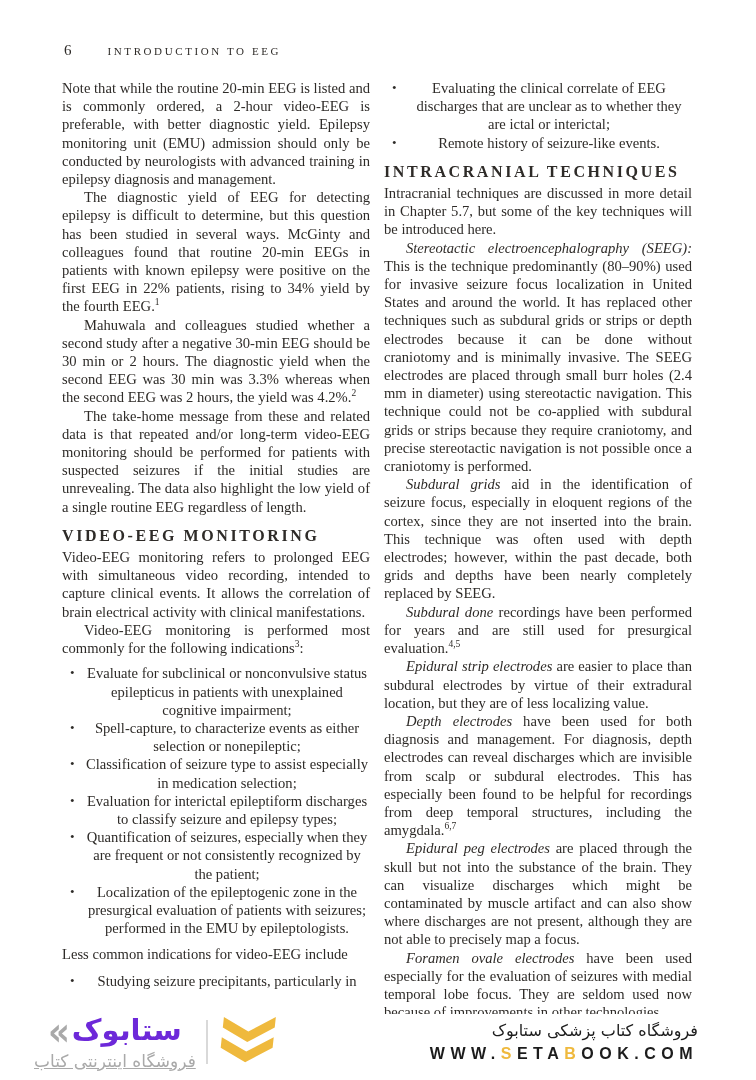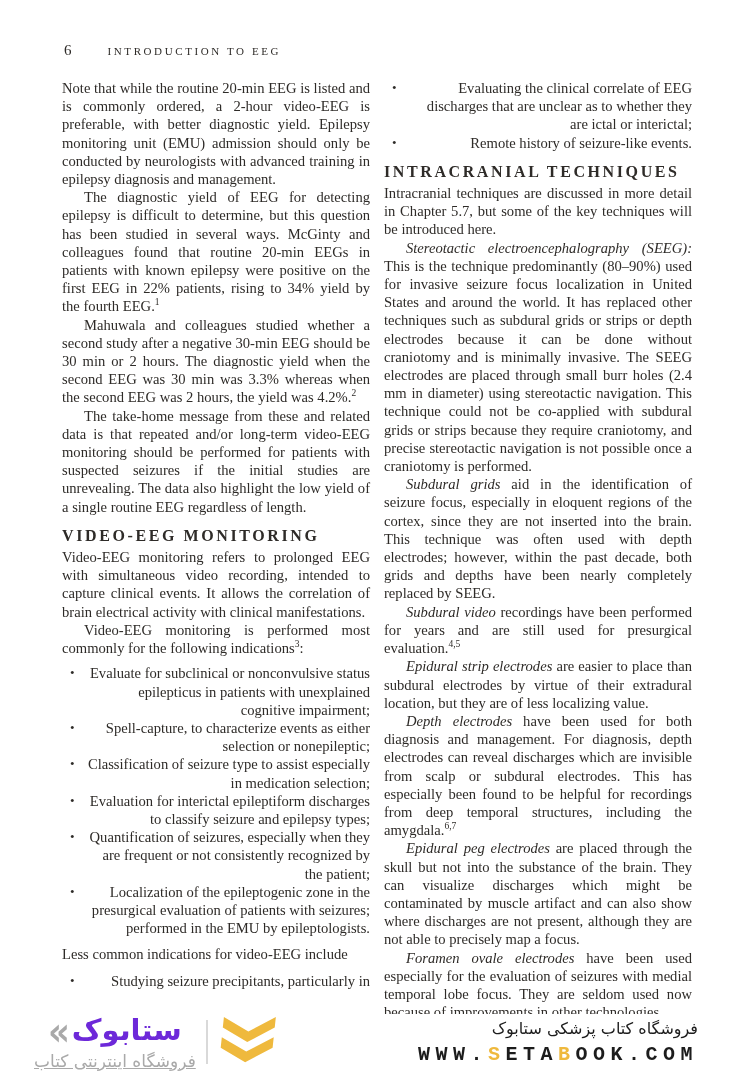--- a/index.html
+++ b/index.html
@@ -47,21 +47,21 @@
     text-align: left;
     white-space: nowrap;
   }
   .lead { font-style: italic; }
   sup.fn { font-size: 9.5px; line-height: 0; vertical-align: super; letter-spacing: 0; }
 
   ul.bullets {
     list-style: none;
     margin: 7px 0 7px 0;
     padding: 0 0 0 8px;
-    text-align: right;
+    text-align: center;
   }
   ul.bullets li {
     position: relative;
     padding-left: 14px;
     margin: 0;
   }
   ul.bullets li::before {
     content: "\2022";
     position: absolute;
     left: 0; top: 0;
@@ -121,25 +121,25 @@
     align-items: flex-end;
     gap: 5px;
     font-family: "DejaVu Sans", sans-serif;
   }
   .store-line {
     font-size: 16px;
     color: #1c1c1c;
     direction: rtl;
   }
   .url {
-    font-size: 20px;
+    font-size: 16px;
     font-weight: 700;
     letter-spacing: 5.5px;
     color: #1c1c1c;
-    font-family: Liberation Mono, monospace;
+    font-family: Liberation Sans, sans-serif;
   }
   .url .y { color: #efb93d; }
 </style>
 </head>
 <body>
 
 <div class="page">
 
   <header class="page-header">
     <span class="pagenum">6</span>
@@ -179,21 +179,21 @@
       <ul class="bullets" style="margin-top:0;">
         <li>Evaluating the clinical correlate of EEG discharges that are unclear as to whether they are ictal or interictal;</li>
         <li>Remote history of seizure-like events.</li>
       </ul>
 
       <h2>INTRACRANIAL TECHNIQUES</h2>
 
       <p class="noindent"><span>Intracranial techniques are discussed in more detail in Chapter 5.7, but some of the key techniques will be introduced here.</span></p>
       <p><span class="lead">Stereotactic electroencephalography (SEEG):</span><span> This is the technique predominantly (80–90%) used for invasive seizure focus localization in United States and around the world. It has replaced other techniques such as subdural grids or strips or depth electrodes because it can be done without craniotomy and is minimally invasive. The SEEG electrodes are placed through small burr holes (2.4 mm in diameter) using stereotactic navigation. This technique could not be co-applied with subdural grids or strips because they require craniotomy, and precise stereotactic navigation is not possible once a craniotomy is performed.</span></p>
       <p><span class="lead">Subdural grids</span><span> aid in the identification of seizure focus, especially in eloquent regions of the cortex, since they are not inserted into the brain. This technique was often used with depth electrodes; however, within the past decade, both grids and depths have been nearly completely replaced by SEEG.</span></p>
-      <p><span class="lead">Subdural video</span><span> recordings have been performed for years and are still used for presurgical evaluation.</span><sup class="fn">4,5</sup></p>
+      <p><span class="lead">Subdural done</span><span> recordings have been performed for years and are still used for presurgical evaluation.</span><sup class="fn">4,5</sup></p>
       <p><span class="lead">Epidural strip electrodes</span><span> are easier to place than subdural electrodes by virtue of their extradural location, but they are of less localizing value.</span></p>
       <p><span class="lead">Depth electrodes</span><span> have been used for both diagnosis and management. For diagnosis, depth electrodes can reveal discharges which are invisible from scalp or subdural electrodes. This has especially been found to be helpful for recordings from deep temporal structures, including the amygdala.</span><sup class="fn">6,7</sup></p>
       <p><span class="lead">Epidural peg electrodes</span><span> are placed through the skull but not into the substance of the brain. They can visualize discharges which might be contaminated by muscle artifact and can also show where discharges are not present, although they are not able to precisely map a focus.</span></p>
       <p><span class="lead">Foramen ovale electrodes</span><span> have been used especially for the evaluation of seizures with medial temporal lobe focus. They are seldom used now because of improvements in other technologies.</span></p>
       <p><span class="lead">Neurostimulation</span><span> is a treatment for refractory epilepsy using depth electrodes. While the data are not robust, there is evidence of effectiveness in patients who have not responded adequately to</span></p>
     </div>
 
   </div>
 
   <footer class="footer">

